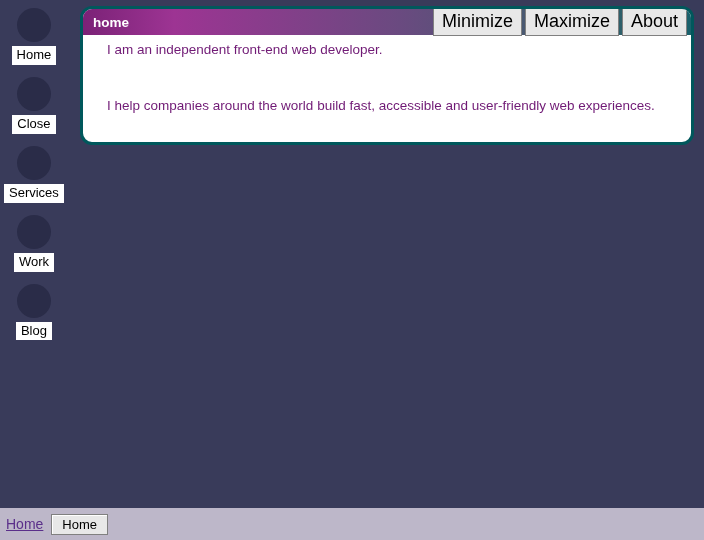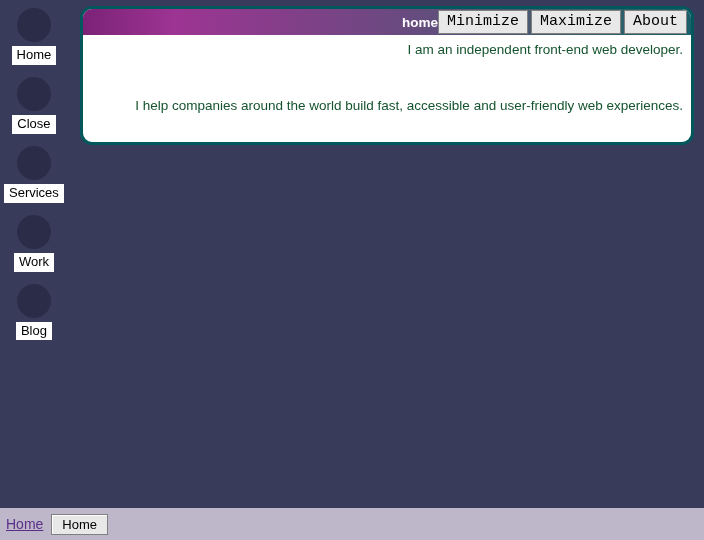--- a/index.html
+++ b/index.html
@@ -1,15 +1,15 @@
 <!DOCTYPE html>
 <html><head>
   <meta charset="utf-8">
   <style>
-    * { box-sizing: border-box; margin: 0; padding: 0; text-align: right; }
+    * { box-sizing: border-box; margin: 0; padding: 0; }
     html, body { width: 704px; height: 540px; overflow: hidden; }
     body {
       font-family: "Segoe UI", Arial, sans-serif;
       font-size: 14px;
       background: #393b5a;
       color: #000;
       position: relative;
     }
 
     
@@ -68,29 +68,29 @@
       font-size: 13.5px;
     }
     .titlebar-buttons {
       display: flex;
       gap: 3px;
     }
     .tb-btn {
       background: #e8e8e8;
       border: 1px solid #808080;
       color: #000;
-      font-size: 15px;
-      font-family: Liberation Mono, monospace;
+      font-size: 18px;
+      font-family: Liberation Sans, sans-serif;
       padding: 1px 8px;
       line-height: 1.3;
       cursor: pointer;
     }
     .window-body {
-      padding: 6px 8px 20px 16px;
-      color: #14532d;
+      padding: 6px 8px 20px 24px;
+      color: #701a75;
       font-size: 13.5px;
       line-height: 1.4;
     }
     .window-body p { margin-bottom: 16px; }
     .window-body p:last-child { margin-bottom: 6px; margin-top: 37px; }
 
     
     .taskbar {
       position: absolute;
       left: 0;

